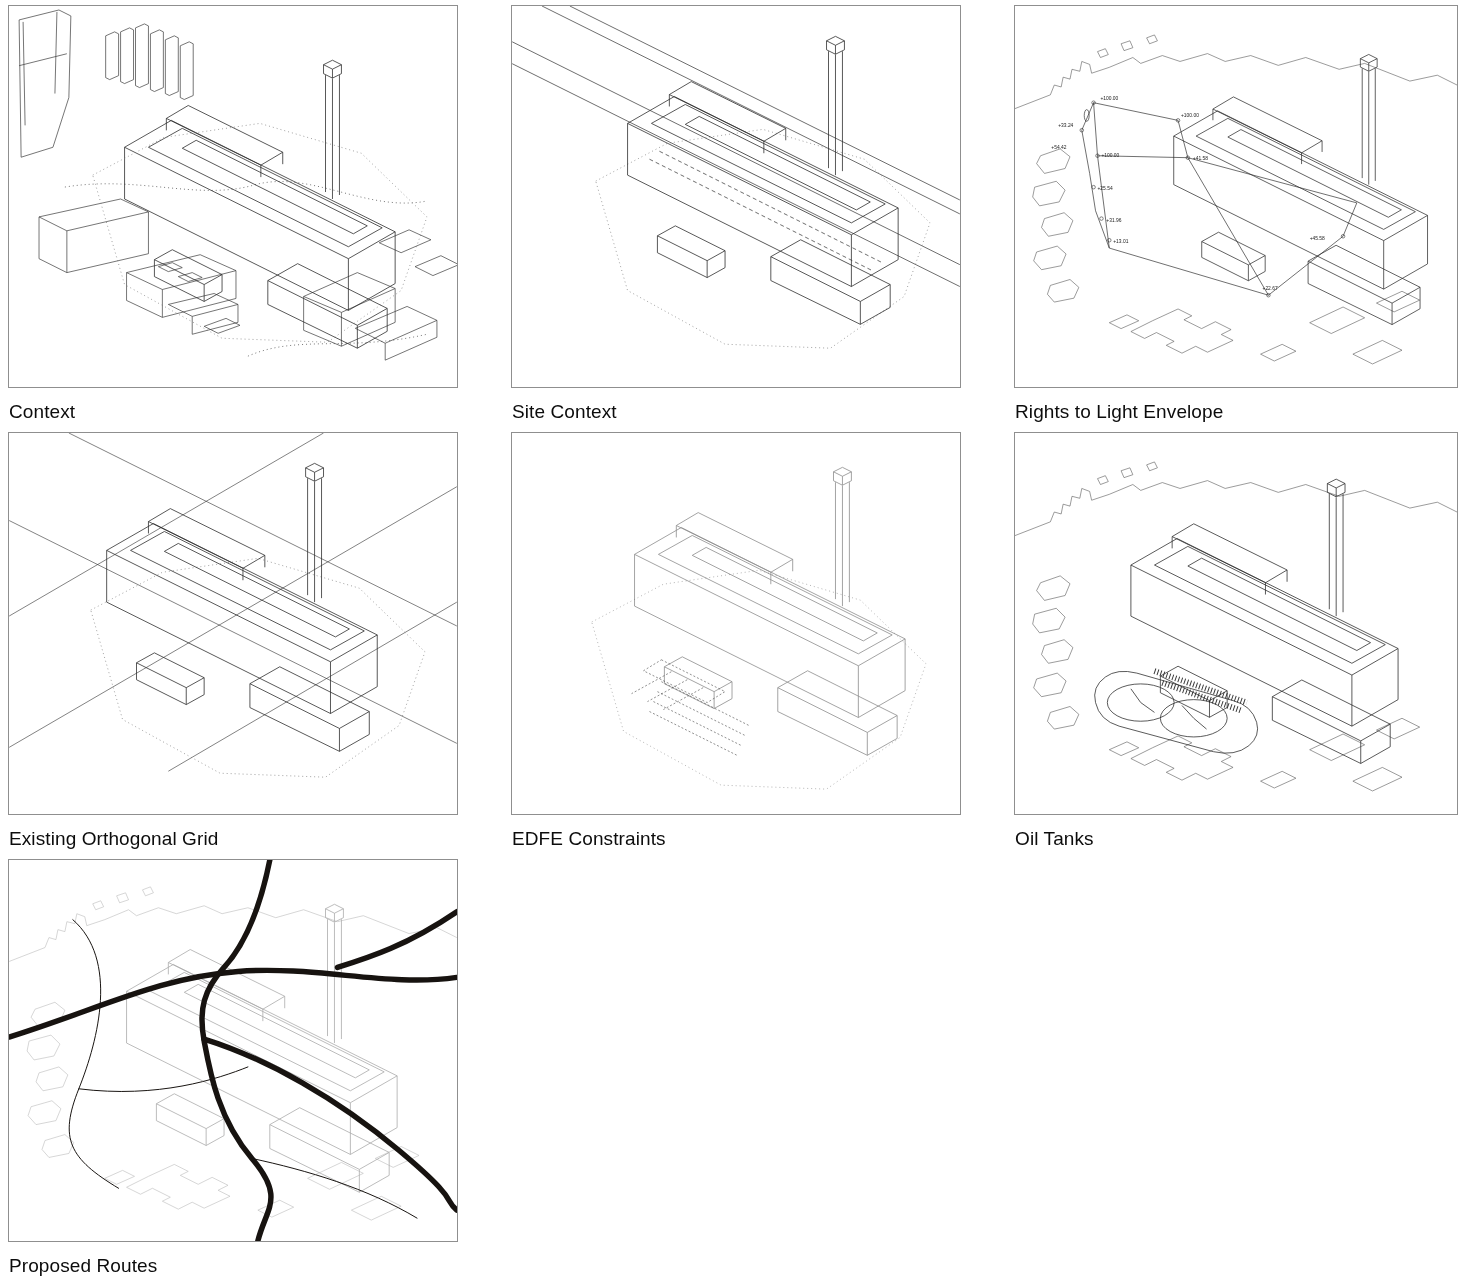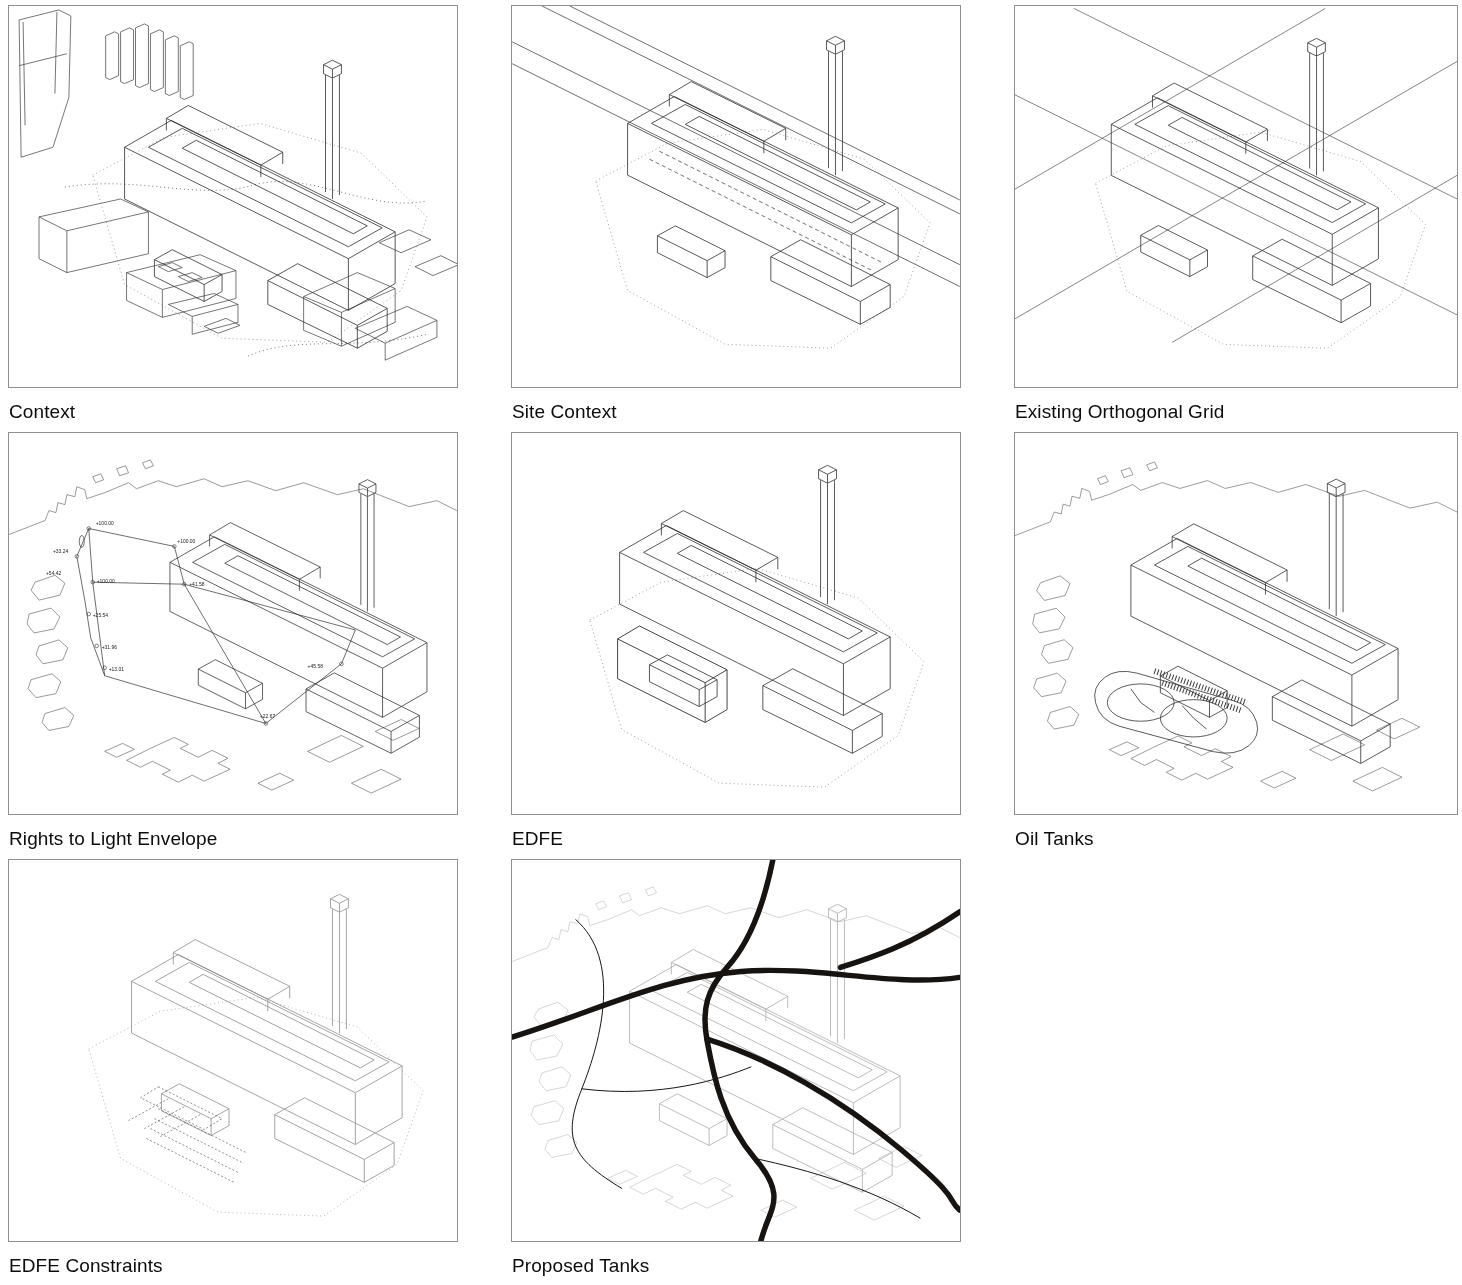--- a/index.html
+++ b/index.html
@@ -126,37 +126,20 @@
           <use href="#boundary" transform="translate(20,34)"></use>
           <use href="#bldg" transform="translate(28,-42)"></use>
         </svg>
       </div>
       <figcaption>Site Context</figcaption>
     </figure>
 
     <figure>
       <div class="frame">
         <svg viewBox="0 0 450 383">
-          <g fill="none" stroke="#2e2e2e" stroke-width="0.6">
-            <path d="M0,88 L450,312"></path>
-            <path d="M60,0 L450,194"></path>
-            <path d="M316,0 L0,184"></path>
-            <path d="M450,54 L0,316"></path>
-            <path d="M450,170 L160,340"></path>
-          </g>
-          <use href="#boundary" transform="translate(18,36)"></use>
-          <use href="#bldg" transform="translate(10,-42)"></use>
-        </svg>
-      </div>
-      <figcaption>Existing Orthogonal Grid</figcaption>
-    </figure>
-
-    <figure>
-      <div class="frame">
-        <svg viewBox="0 0 450 383">
           <use href="#shore"></use>
           <use href="#lowctx"></use>
           <use href="#bldg" transform="translate(78,-22) scale(0.95)"></use>
           <g fill="none" stroke="#2e2e2e" stroke-width="0.7">
             <path d="M80,96 L68,124 L76,168 L82,206 L96,244 L258,292 L334,232 L348,198"></path>
             <path d="M80,96 L166,114 L176,152"></path>
             <path d="M80,96 L84,150 L96,244"></path>
             <path d="M84,150 L176,152"></path>
             <path d="M176,152 L258,292"></path>
             <path d="M348,198 L176,152"></path>
@@ -188,52 +171,34 @@
             <text class="ann" x="252" y="287">+22.67</text>
           </g>
         </svg>
       </div>
       <figcaption>Rights to Light Envelope</figcaption>
     </figure>
 
     <figure>
       <div class="frame">
         <svg viewBox="0 0 450 383">
-          <use href="#boundary" transform="translate(14,46)"></use>
-          <use href="#bldg" transform="translate(20,-40)"></use>
-          <g fill="none" stroke="#2e2e2e" stroke-width="0.9">
-            <path d="M128,194 L216,238 L194,251 L106,207 Z"></path>
-            <path d="M106,207 V247 M194,251 V291 M216,238 V278"></path>
-            <path d="M106,247 L194,291 L216,278"></path>
-          </g>
-        </svg>
-      </div>
-      <figcaption>EDFE</figcaption>
-    </figure>
-
-    <figure>
-      <div class="frame">
-        <svg viewBox="0 0 450 383">
-          <use href="#shore"></use>
-          <use href="#lowctx"></use>
-          <use href="#bldg" transform="translate(30,-28)"></use>
-          <g stroke="#222" stroke-width="6" stroke-dasharray="1 2.2" fill="none" opacity="0.9">
-            <path d="M142,240 L236,272"></path>
-            <path d="M150,252 L230,280"></path>
-          </g>
-          <g fill="none" stroke="#2e2e2e" stroke-width="0.8">
-            <path d="M92,246 q-14,10 -10,26 q4,18 24,24 l96,26 q22,5 36,-6 q12,-10 8,-24 q-5,-17 -24,-22 l-98,-28 q-20,-5 -32,4 z"></path>
-            <ellipse cx="128" cy="272" rx="34" ry="19"></ellipse>
-            <ellipse cx="182" cy="288" rx="34" ry="19"></ellipse>
-            <path d="M128,272 l-10,-14 M128,272 l14,10 M182,288 l-12,-13 M182,288 l13,11"></path>
-          </g>
-        </svg>
-      </div>
-      <figcaption>Oil Tanks</figcaption>
-    </figure>
+          <g fill="none" stroke="#2e2e2e" stroke-width="0.6">
+            <path d="M0,88 L450,312"></path>
+            <path d="M60,0 L450,194"></path>
+            <path d="M316,0 L0,184"></path>
+            <path d="M450,54 L0,316"></path>
+            <path d="M450,170 L160,340"></path>
+          </g>
+          <use href="#boundary" transform="translate(18,36)"></use>
+          <use href="#bldg" transform="translate(10,-42)"></use>
+        </svg>
+      </div>
+      <figcaption>Existing Orthogonal Grid</figcaption>
+    </figure>
+
 
     <figure>
       <div class="frame">
         <svg viewBox="0 0 450 383">
           <g opacity="0.55">
             <use href="#bldg" transform="translate(35,-38)"></use>
           </g>
           <use href="#boundary" transform="translate(16,48)" opacity="0.8"></use>
           <g fill="none" stroke="#444" stroke-width="0.6" stroke-dasharray="2 2">
             <path d="M150,250 L238,294"></path>
@@ -244,34 +209,55 @@
             <path d="M150,228 L214,260 L196,271 L132,239 Z"></path>
           </g>
         </svg>
       </div>
       <figcaption>EDFE Constraints</figcaption>
     </figure>
 
     <figure>
       <div class="frame">
         <svg viewBox="0 0 450 383">
+          <use href="#shore"></use>
+          <use href="#lowctx"></use>
+          <use href="#bldg" transform="translate(30,-28)"></use>
+          <g stroke="#222" stroke-width="6" stroke-dasharray="1 2.2" fill="none" opacity="0.9">
+            <path d="M142,240 L236,272"></path>
+            <path d="M150,252 L230,280"></path>
+          </g>
+          <g fill="none" stroke="#2e2e2e" stroke-width="0.8">
+            <path d="M92,246 q-14,10 -10,26 q4,18 24,24 l96,26 q22,5 36,-6 q12,-10 8,-24 q-5,-17 -24,-22 l-98,-28 q-20,-5 -32,4 z"></path>
+            <ellipse cx="128" cy="272" rx="34" ry="19"></ellipse>
+            <ellipse cx="182" cy="288" rx="34" ry="19"></ellipse>
+            <path d="M128,272 l-10,-14 M128,272 l14,10 M182,288 l-12,-13 M182,288 l13,11"></path>
+          </g>
+        </svg>
+      </div>
+      <figcaption>Oil Tanks</figcaption>
+    </figure>
+
+    <figure>
+      <div class="frame">
+        <svg viewBox="0 0 450 383">
           <g opacity="0.4">
             <use href="#shore"></use>
             <use href="#lowctx"></use>
             <use href="#bldg" transform="translate(30,-28)"></use>
           </g>
           <g fill="none" stroke="#171310" stroke-linecap="round">
             <path stroke-width="5.5" d="M0,178 C90,150 150,118 230,112 S380,128 450,118"></path>
             <path stroke-width="5.5" d="M262,0 C252,50 236,86 216,108 S190,150 196,182 S210,260 244,300 S258,350 250,383"></path>
             <path stroke-width="5.5" d="M450,52 C400,86 362,98 330,108"></path>
             <path stroke-width="5.5" d="M196,180 C260,200 330,240 392,292 S436,340 450,352"></path>
             <path stroke-width="1" d="M64,60 C110,100 90,180 70,230 S60,300 110,330"></path>
             <path stroke-width="1" d="M70,230 C150,240 210,220 240,208"></path>
             <path stroke-width="1" d="M244,300 C300,312 360,330 410,360"></path>
           </g>
         </svg>
       </div>
-      <figcaption>Proposed Tanks</figcaption>
+      <figcaption>Proposed Routes</figcaption>
     </figure>
 
 
   </div>
 </div>
 
 </body></html>

